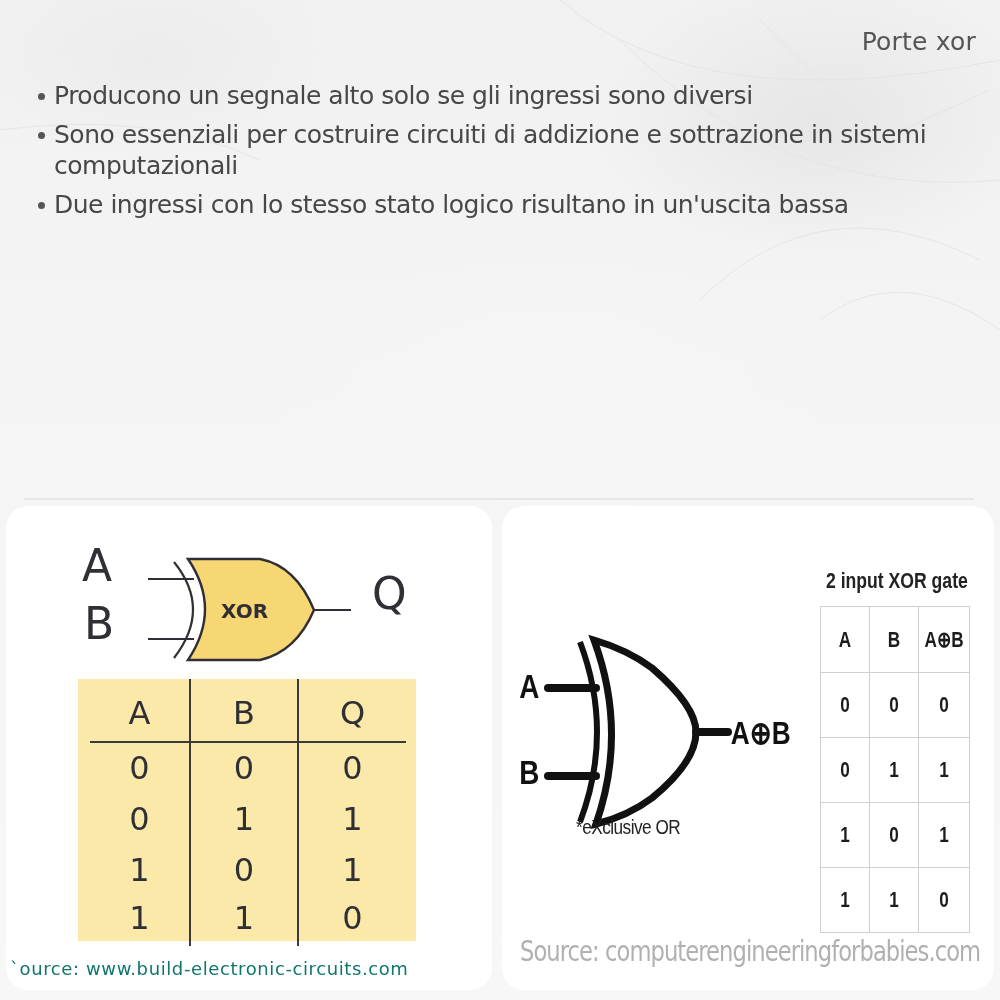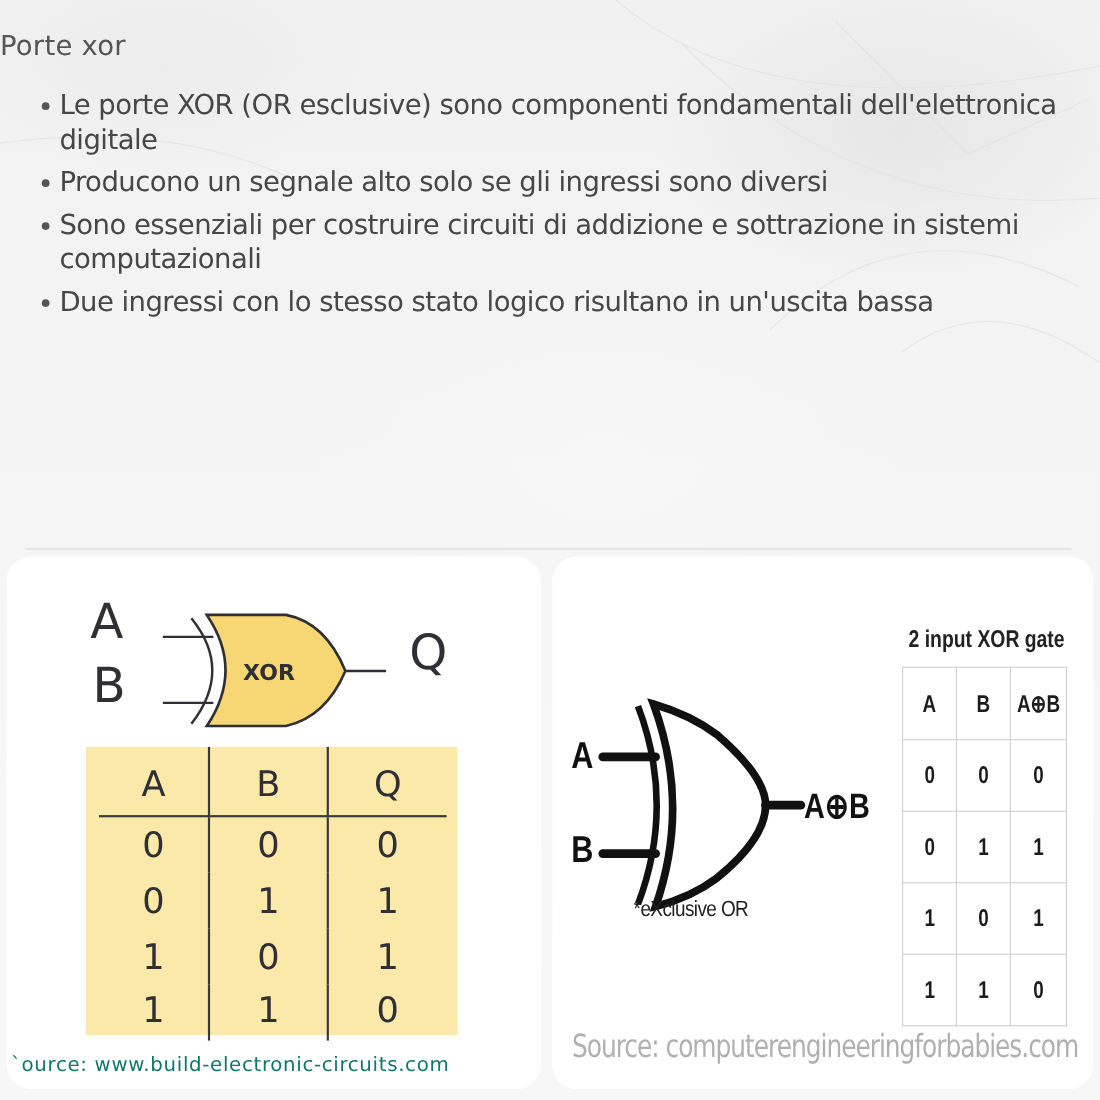--- a/index.html
+++ b/index.html
@@ -16,21 +16,21 @@
         radial-gradient(ellipse 320px 200px at 820px 120px, rgba(225,225,225,0.7), transparent 70%),
         radial-gradient(ellipse 260px 140px at 150px 60px, rgba(232,232,232,0.6), transparent 70%),
         radial-gradient(ellipse 400px 250px at 550px 420px, rgba(246,246,246,1), transparent 70%),
         linear-gradient(180deg, #f1f1f1 0%, #f5f5f5 45%, #f7f7f7 100%);
     }
     .bg-lines {
       position: absolute; inset: 0; pointer-events: none;
     }
     .title {
       position: absolute; top: 27px; left: 0; width: 976px;
-      text-align: left;
+      text-align: right;
       font-size: 25px;
       color: #555;
       letter-spacing: 0.2px;
     }
     .bullets {
       position: absolute; top: 80px; left: 36px; width: 930px;
       list-style: none;
     }
     .bullets li {
       position: relative;
@@ -138,21 +138,20 @@
     <path d="M700 300 Q820 180 980 260"></path>
     <path d="M760 20 L880 140 L990 90"></path>
     <path d="M0 130 Q150 110 260 160"></path>
     <path d="M820 320 Q900 260 1000 330"></path>
   </g>
 </svg>
 
 <div class="title">Porte xor</div>
 
 <ul class="bullets">
-  <li><span class="dot"></span><span>Le porte XOR (OR esclusive) sono componenti fondamentali dell'elettronica digitale</span></li>
   <li><span class="dot"></span><span>Producono un segnale alto solo se gli ingressi sono diversi</span></li>
   <li><span class="dot"></span><span>Sono essenziali per costruire circuiti di addizione e sottrazione in sistemi computazionali</span></li>
   <li><span class="dot"></span><span>Due ingressi con lo stesso stato logico risultano in un'uscita bassa</span></li>
 </ul>
 
 <div class="separator"></div>
 
 <div class="panel panel-left">
   <span class="lbl-big" style="left:76px; top:34px;">A</span>
   <span class="lbl-big" style="left:78px; top:92px;">B</span>

